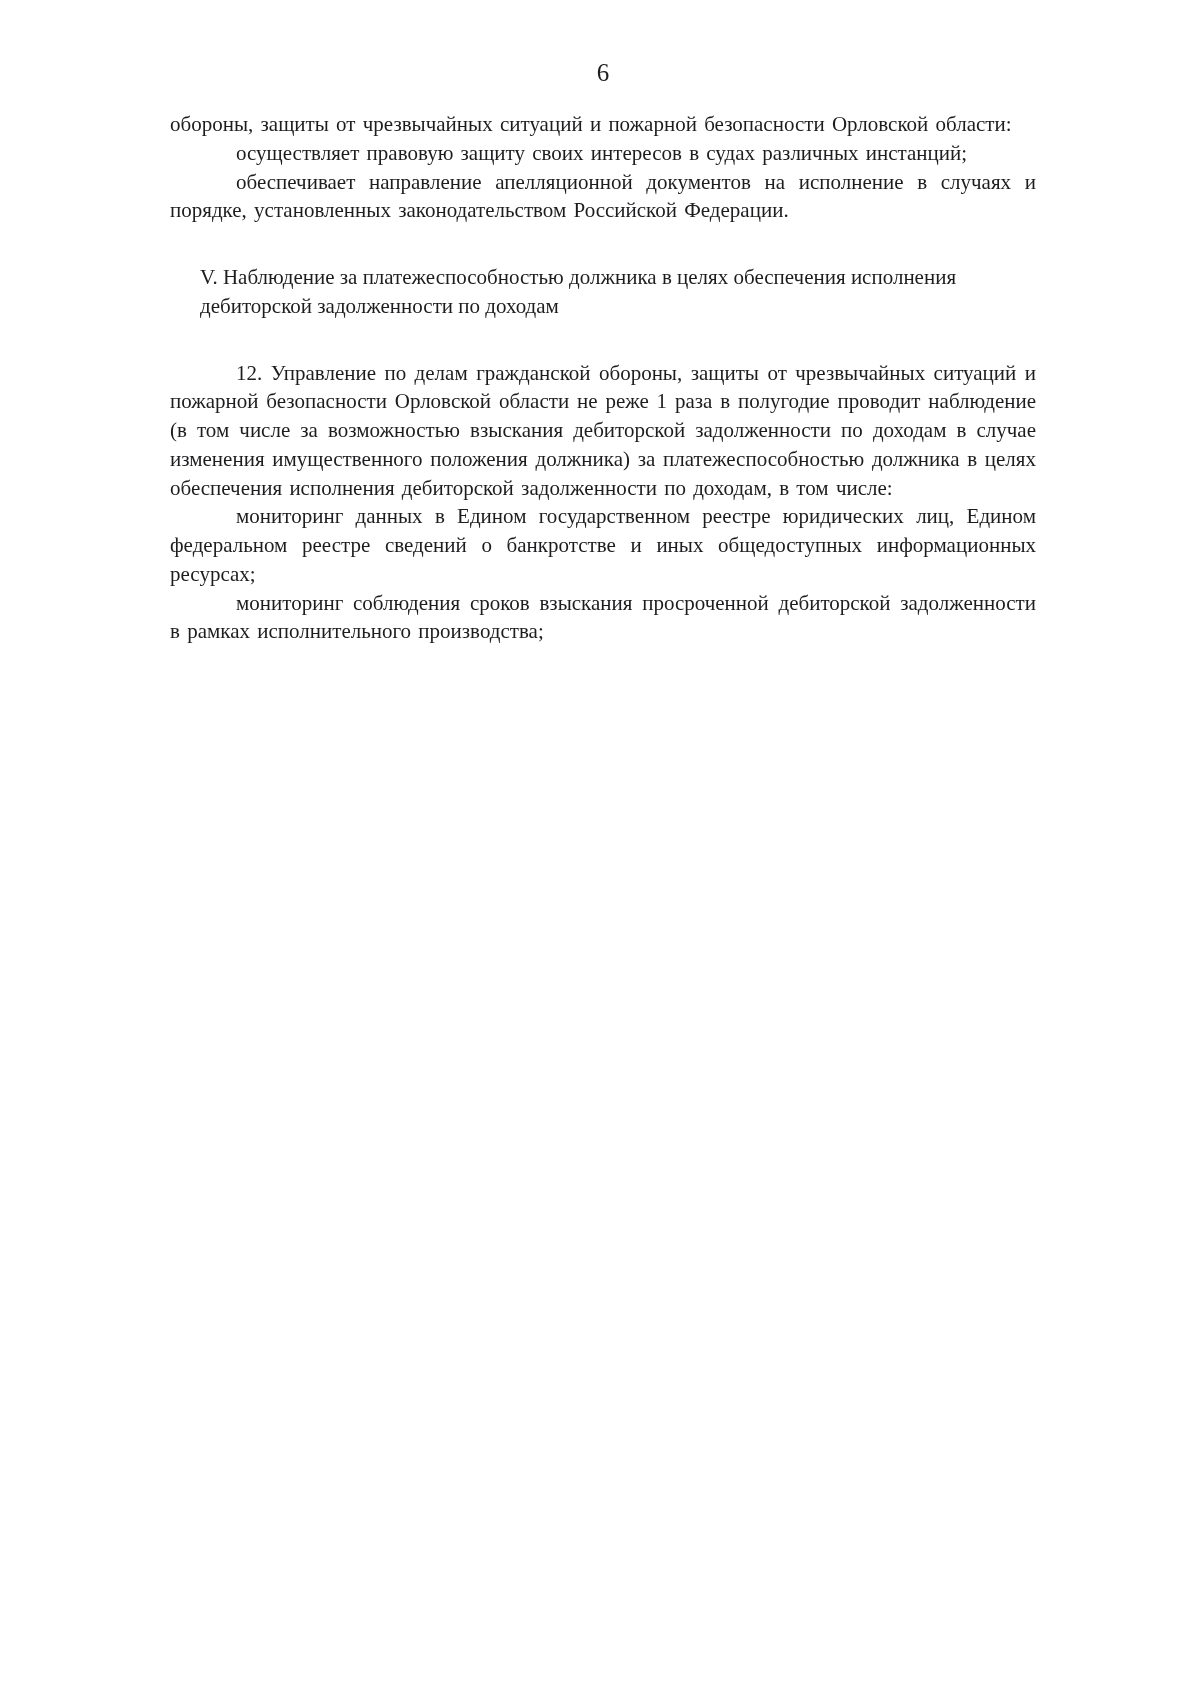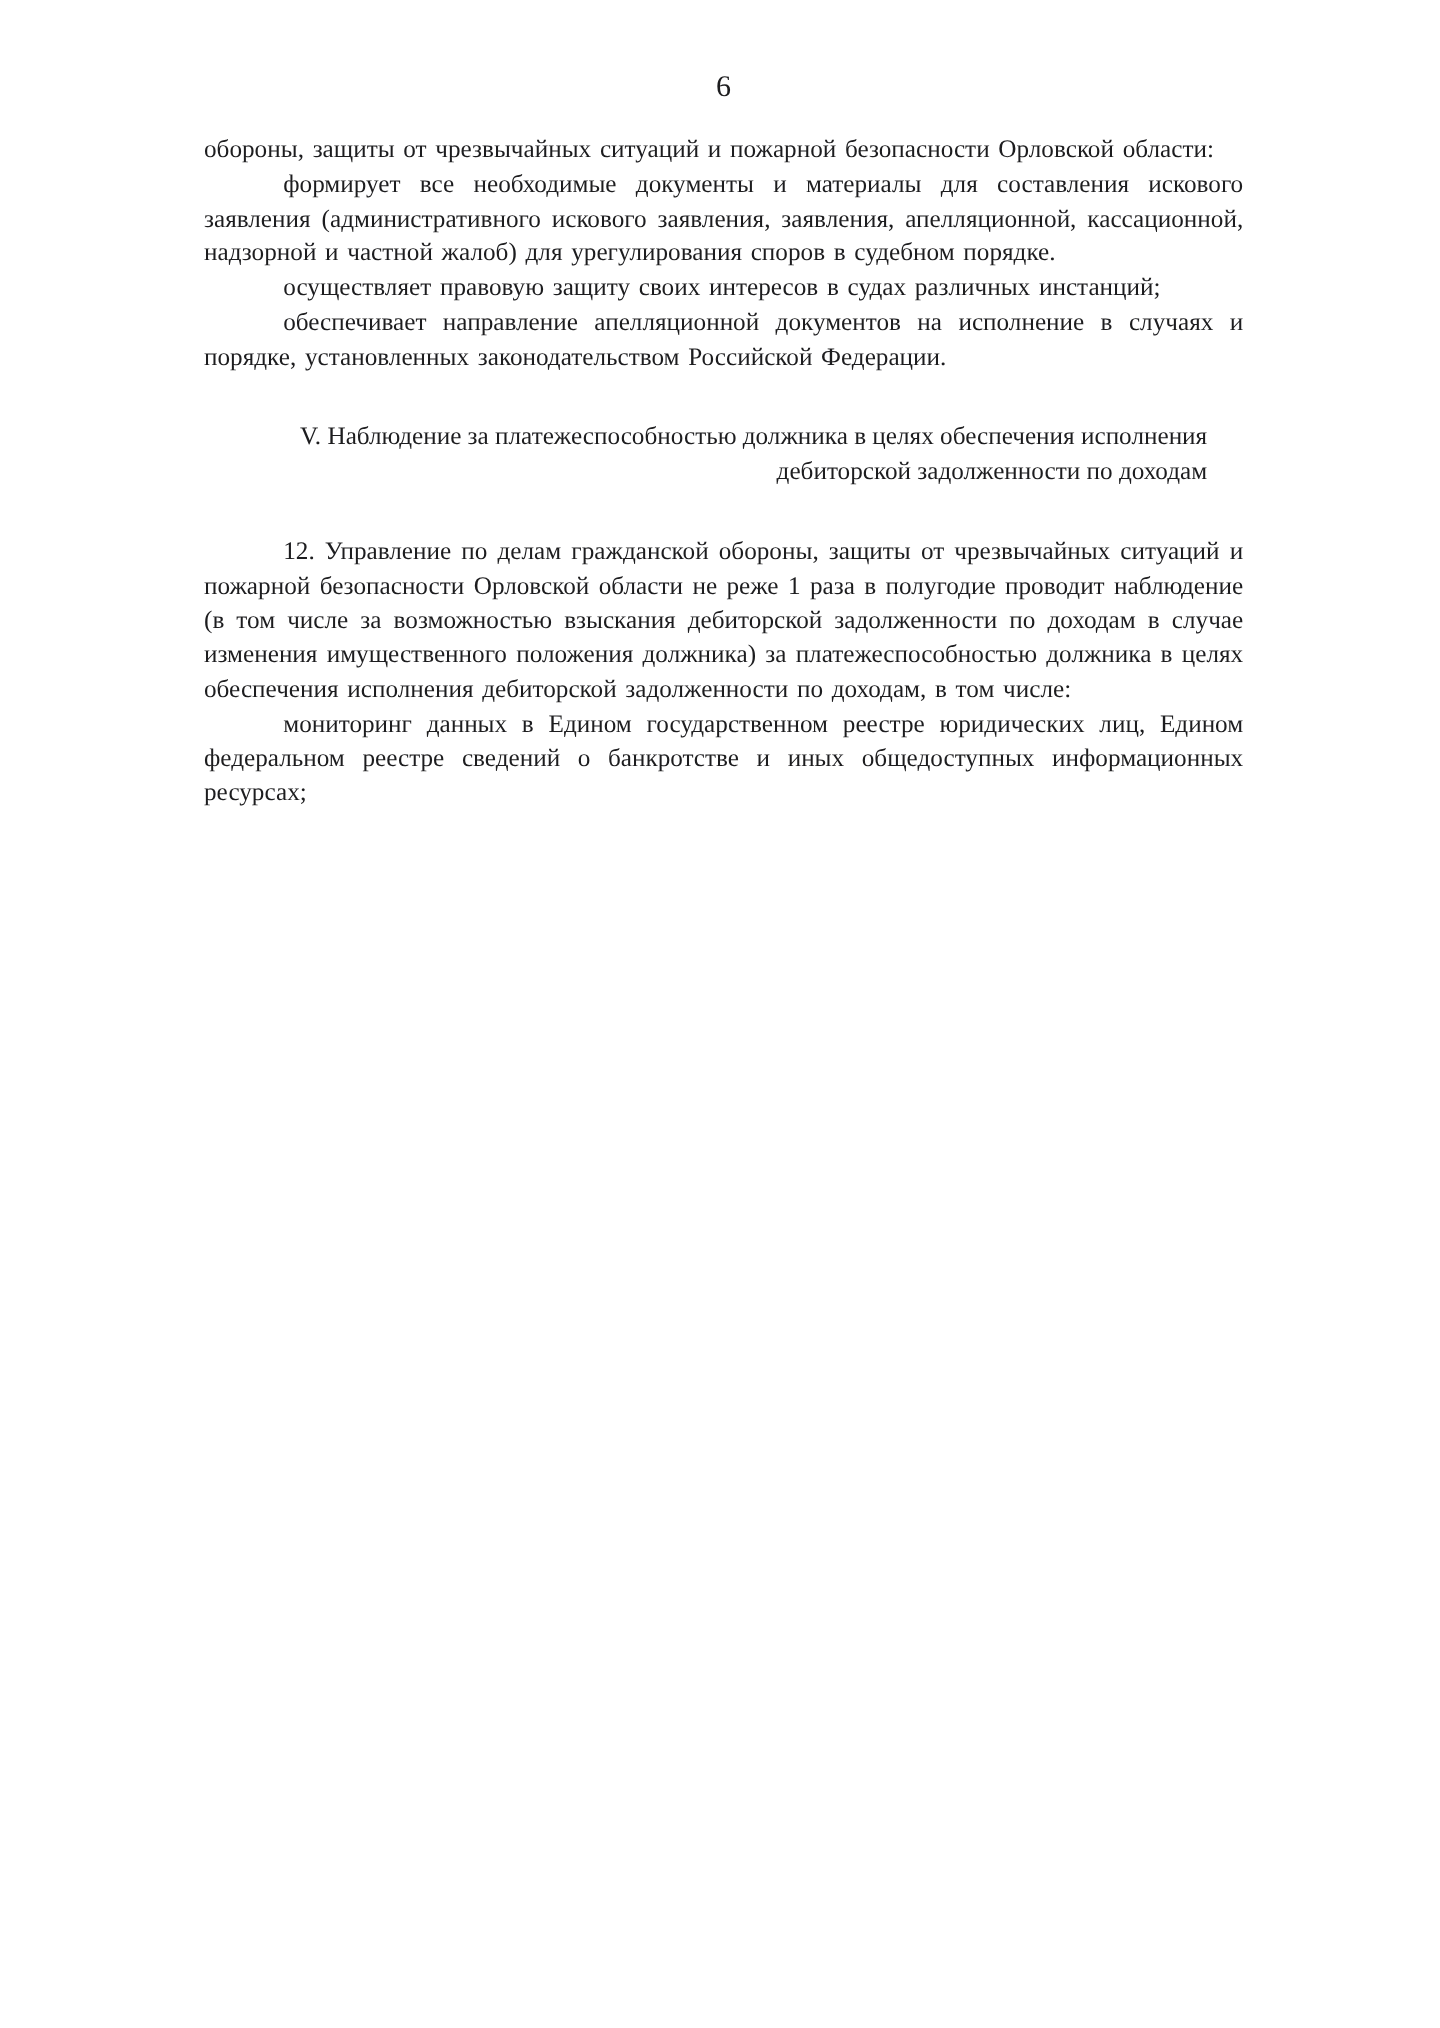--- a/index.html
+++ b/index.html
@@ -32,33 +32,33 @@
     text-align: justify;
     word-spacing: 2px;
   }
   .content p.para.indent {
     text-indent: 66px;
   }
   .content p.para.continuation {
     text-indent: 0;
   }
   .content p.para.heading {
-    text-align: right;
+    text-align: left;
     text-indent: 0;
     margin: 38px 30px 38px 30px;
     word-spacing: normal;
   }
 </style>
 </head>
 <body>
 
 <div class="page">
   <div class="page-number">6</div>
   <div class="content" id="content">
       <p class="para continuation">обороны, защиты от чрезвычайных ситуаций и пожарной безопасности Орловской области:</p>
-      <p class="para indent">формирует все необходимые документы и материалы для составления искового заявления (административного искового заявления, заявления, апелляционной, кассационной, надзорной и частной жалоб) для урегулирования споров в судебном порядке.</p>
       <p class="para indent">осуществляет правовую защиту своих интересов в судах различных инстанций;</p>
       <p class="para indent">обеспечивает направление апелляционной документов на исполнение в случаях и порядке, установленных законодательством Российской Федерации.</p>
       <p class="para heading">V. Наблюдение за платежеспособностью должника в целях обеспечения исполнения дебиторской задолженности по доходам</p>
       <p class="para indent">12. Управление по делам гражданской обороны, защиты от чрезвычайных ситуаций и пожарной безопасности Орловской области не реже 1 раза в полугодие проводит наблюдение (в том числе за возможностью взыскания дебиторской задолженности по доходам в случае изменения имущественного положения должника) за платежеспособностью должника в целях обеспечения исполнения дебиторской задолженности по доходам, в том числе:</p>
       <p class="para indent">мониторинг данных в Едином государственном реестре юридических лиц, Едином федеральном реестре сведений о банкротстве и иных общедоступных информационных ресурсах;</p>
+      <p class="para indent">мониторинг соблюдения сроков взыскания просроченной дебиторской задолженности в рамках исполнительного производства;</p>
     </div>
 </div>
 
 </body></html>

